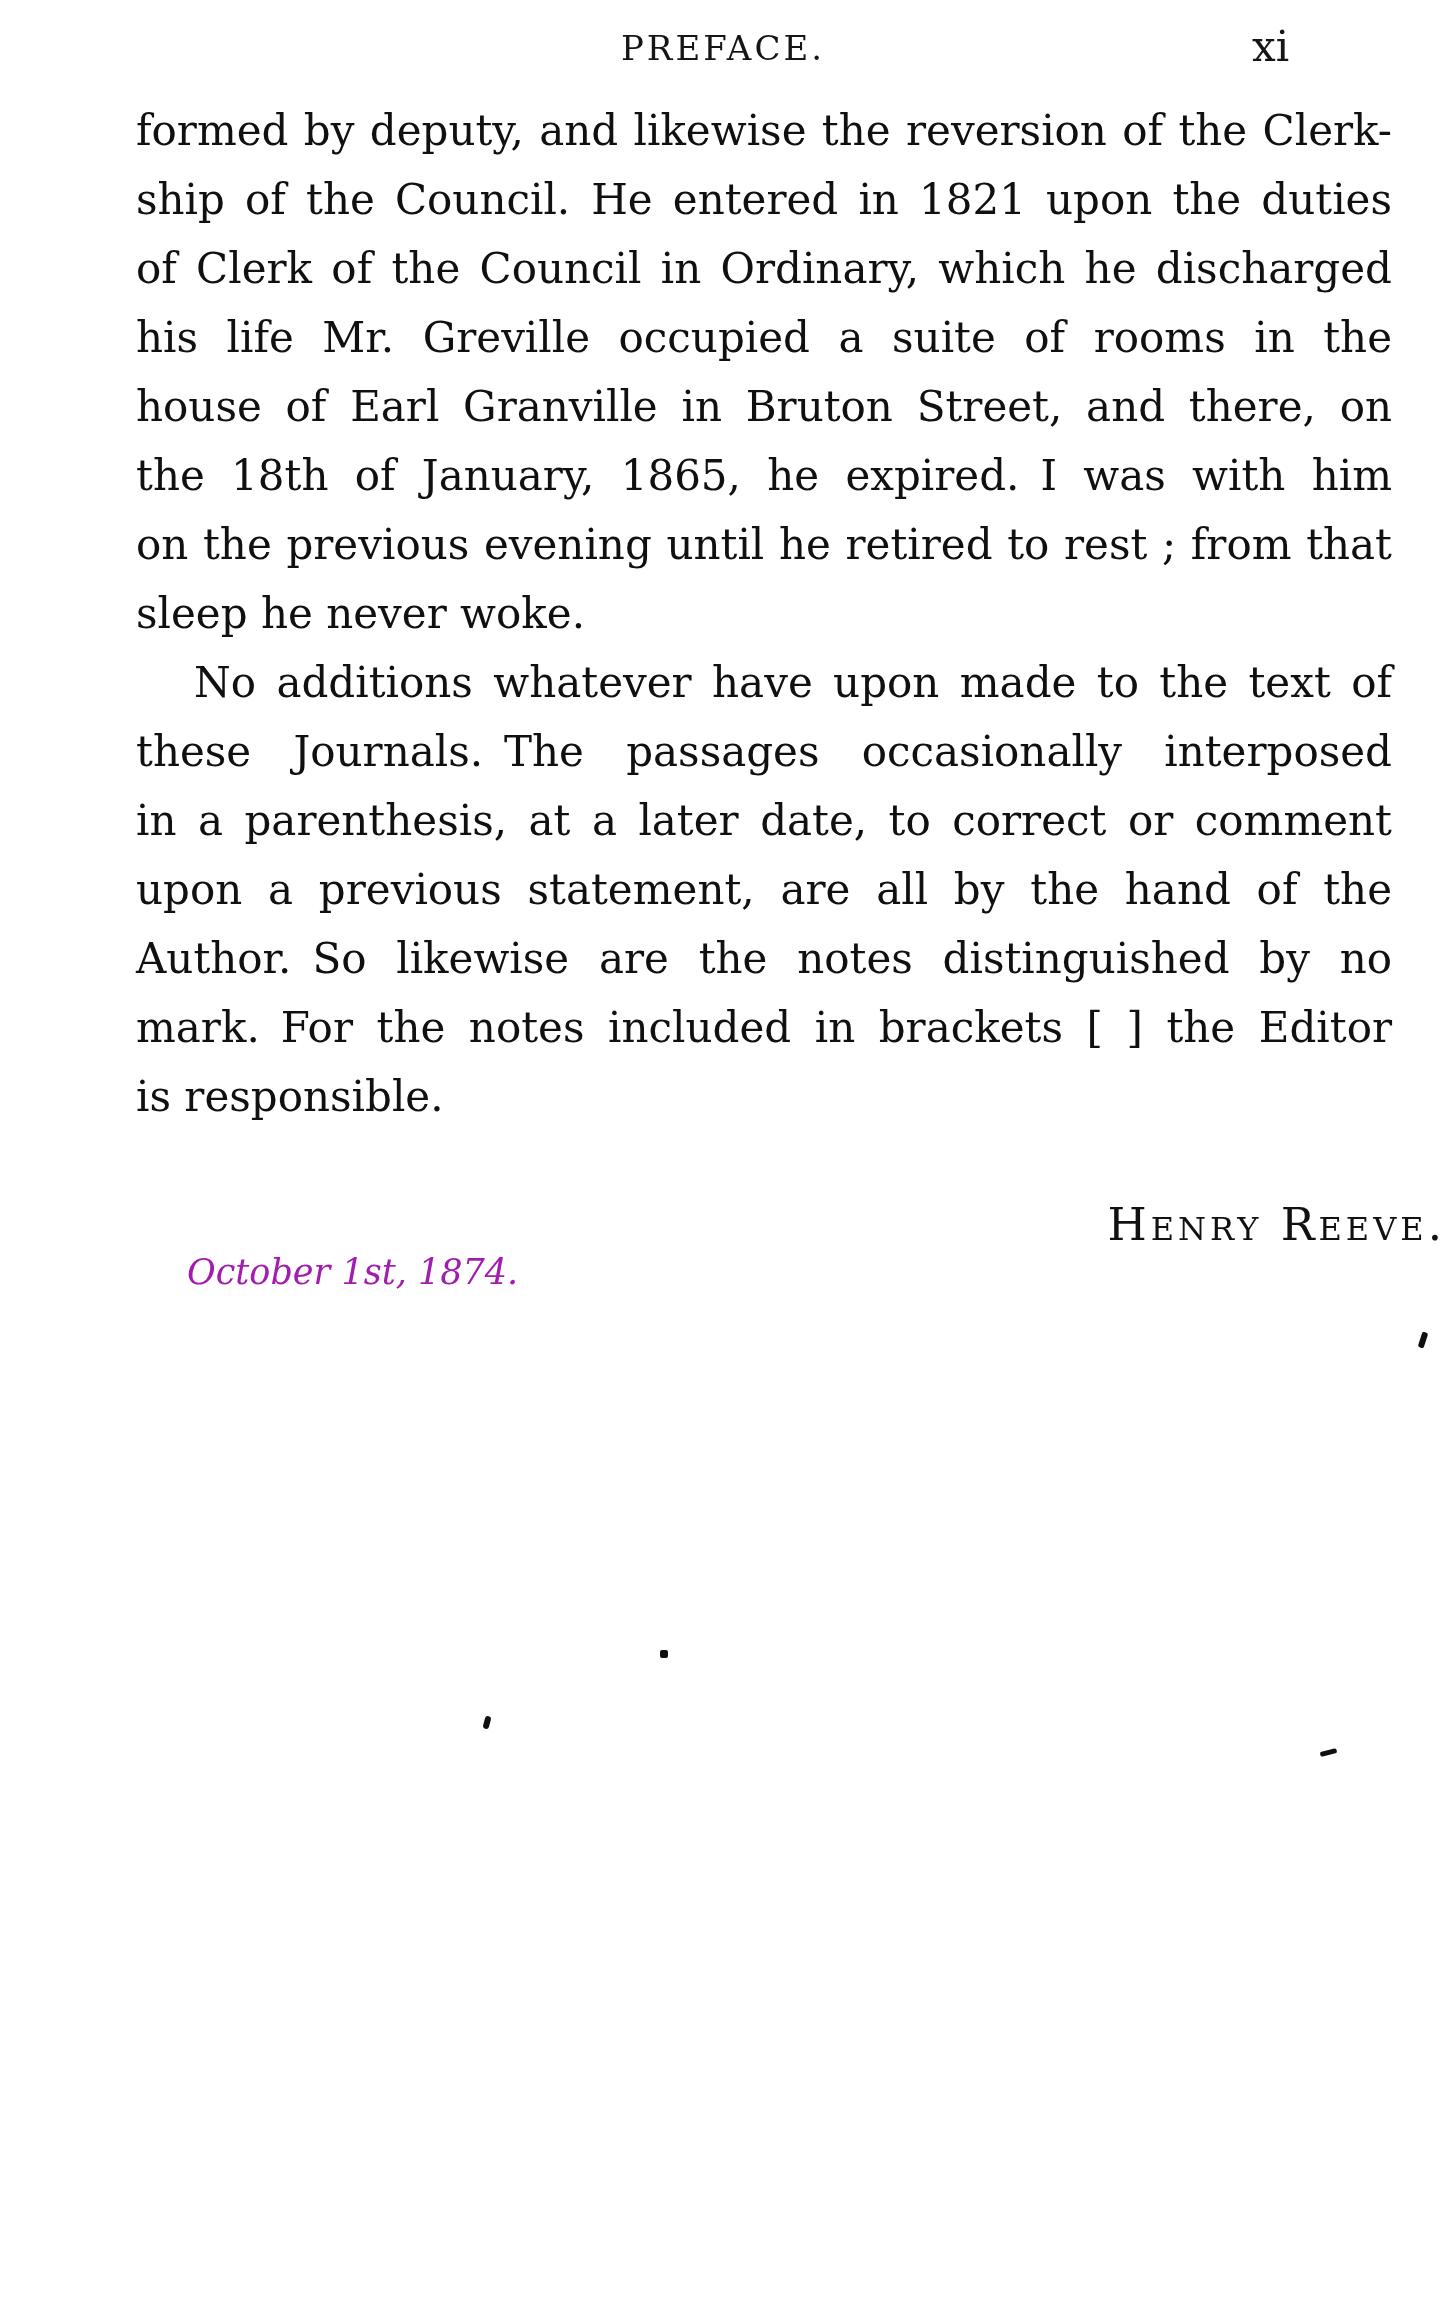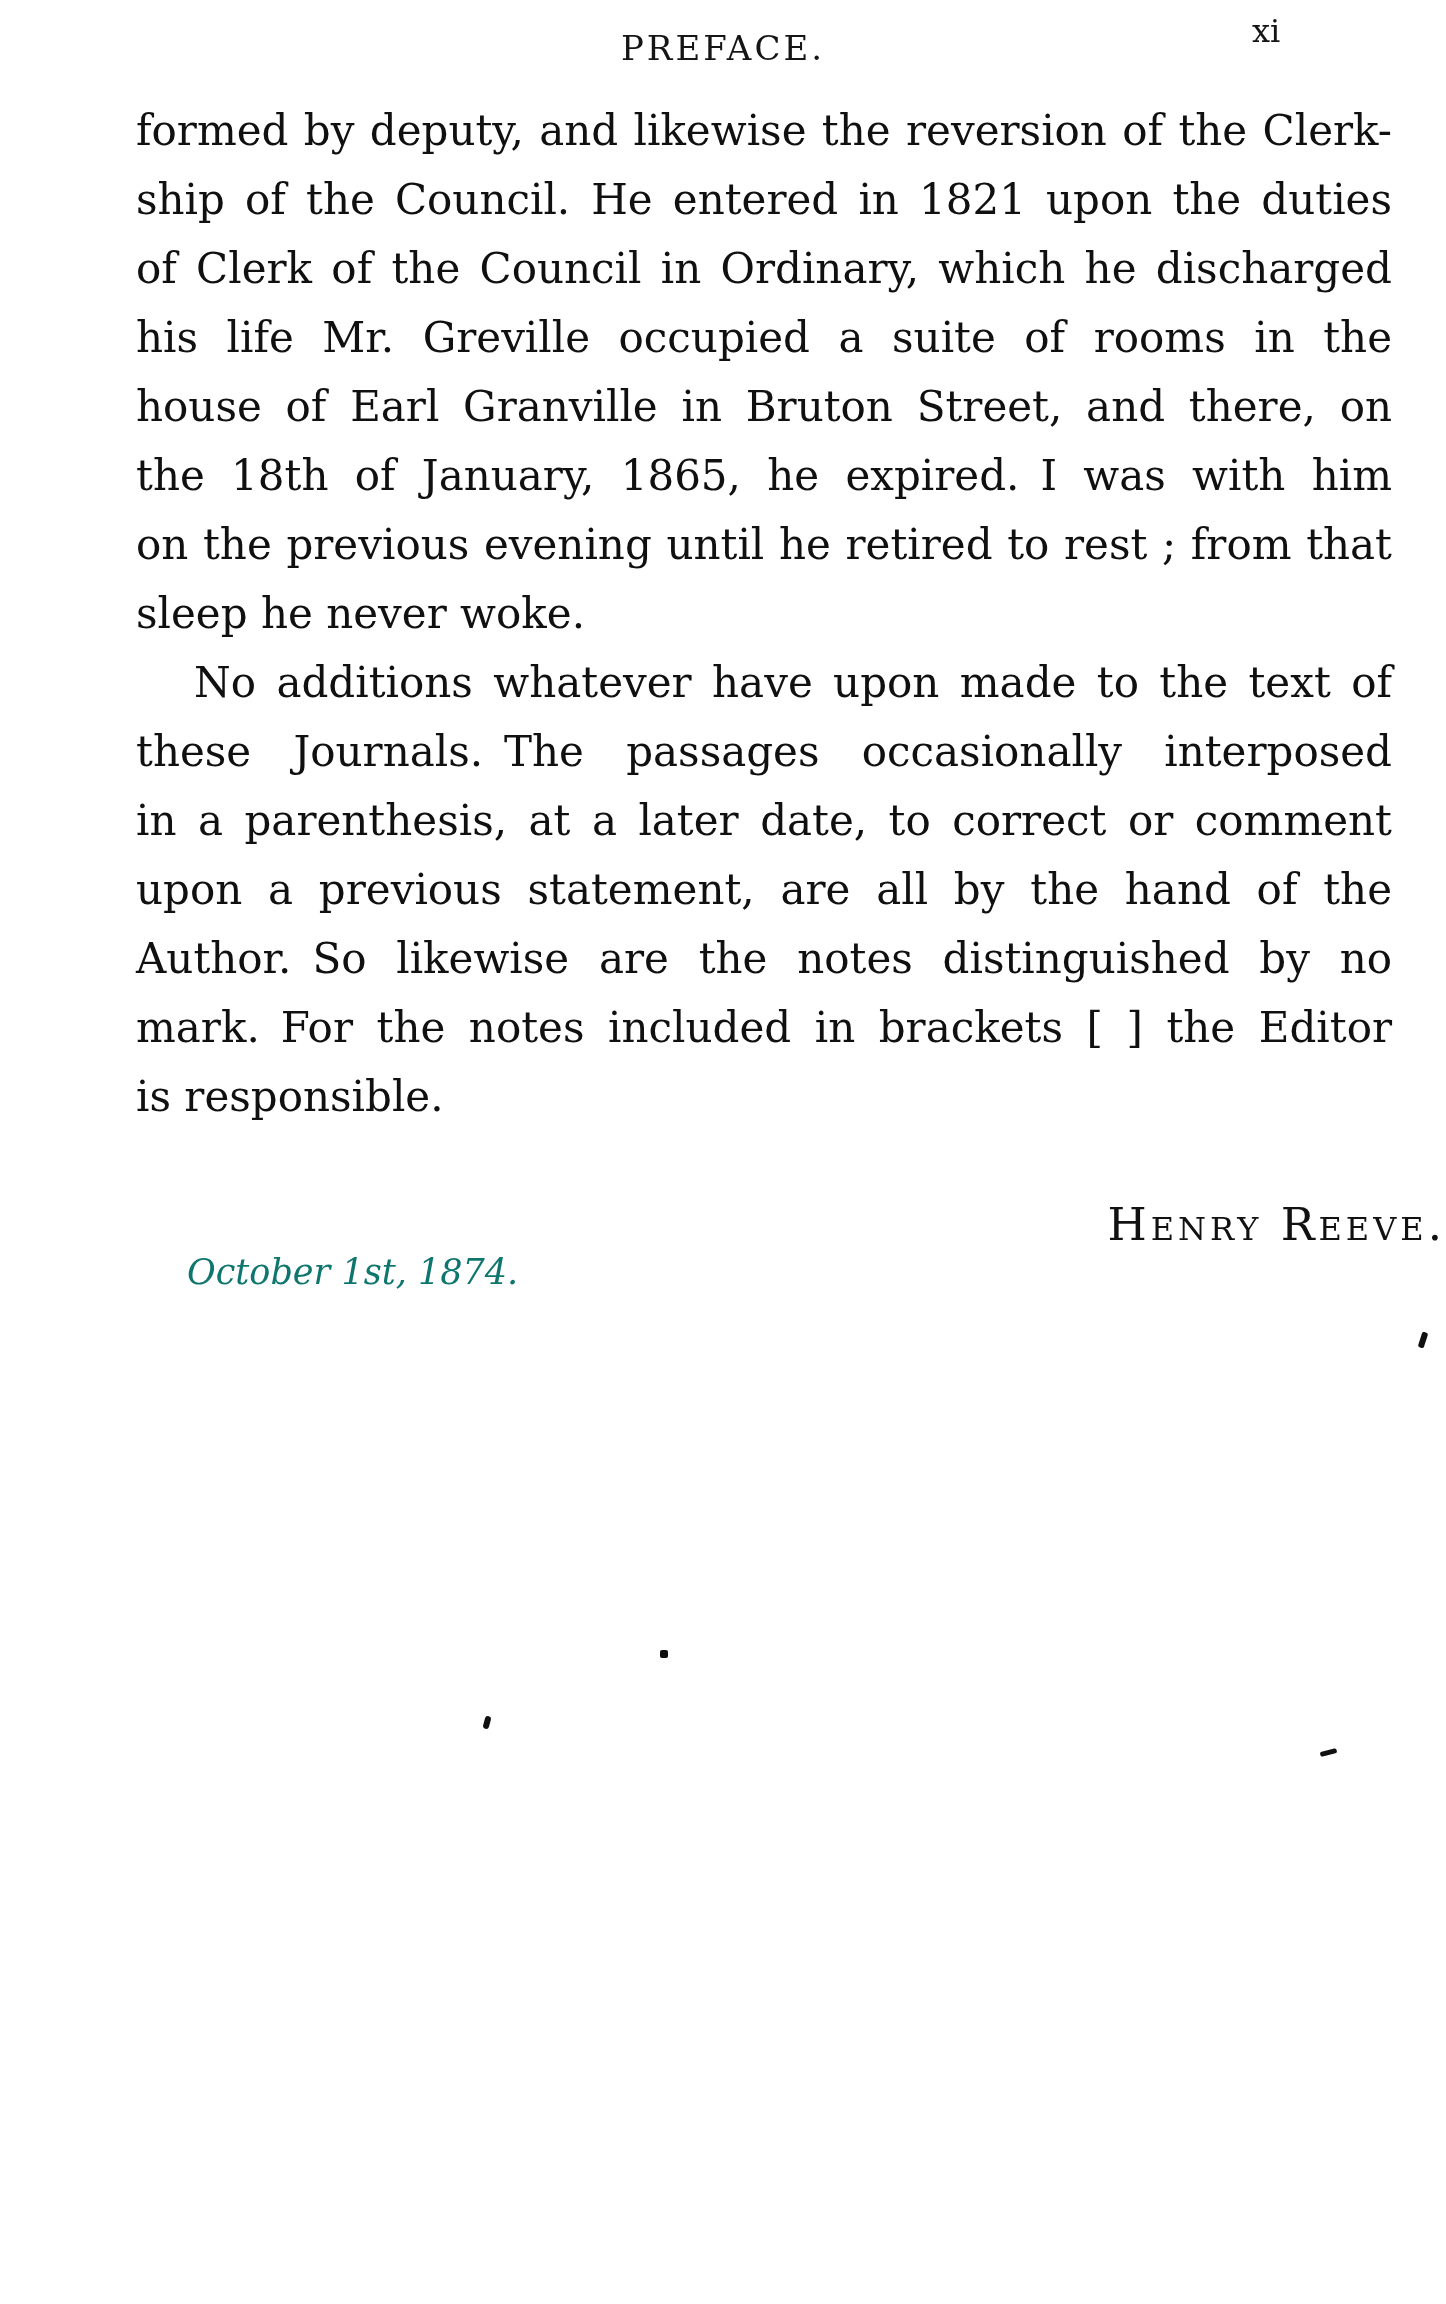--- a/index.html
+++ b/index.html
@@ -22,23 +22,23 @@
     top: 28px;
     left: 0;
     width: 100%;
     text-align: center;
     font-size: 34px;
     letter-spacing: 3px;
     color: #151515;
   }
   .page-number {
     position: absolute;
-    top: 12px;
+    top: 22px;
     left: 1252px;
-    font-size: 32px;
+    font-size: 42px;
     color: #151515;
   }
   
   .text-block {
     position: absolute;
     top: 96px;
     left: 100px;
     width: 1292px;
   }
   .line {
@@ -70,21 +70,21 @@
     font-size: 45px;
     letter-spacing: 4px;
     color: #111;
   }
   .dateline {
     position: absolute;
     top: 1252px;
     left: 187px;
     font-style: italic;
     font-size: 35px;
-    color: #0f766e;
+    color: #a21caf;
   }
   
   .mark {
     position: absolute;
     background: #101010;
   }
   .mark.dot        { width: 8px;  height: 8px;  border-radius: 2px; }
   .mark.comma      { width: 6px;  height: 13px; border-radius: 3px; transform: rotate(15deg); }
   .mark.tick       { width: 6px;  height: 16px; border-radius: 2px; transform: rotate(18deg); }
   .mark.dash       { width: 17px; height: 5px;  border-radius: 2px; transform: rotate(-14deg); }

